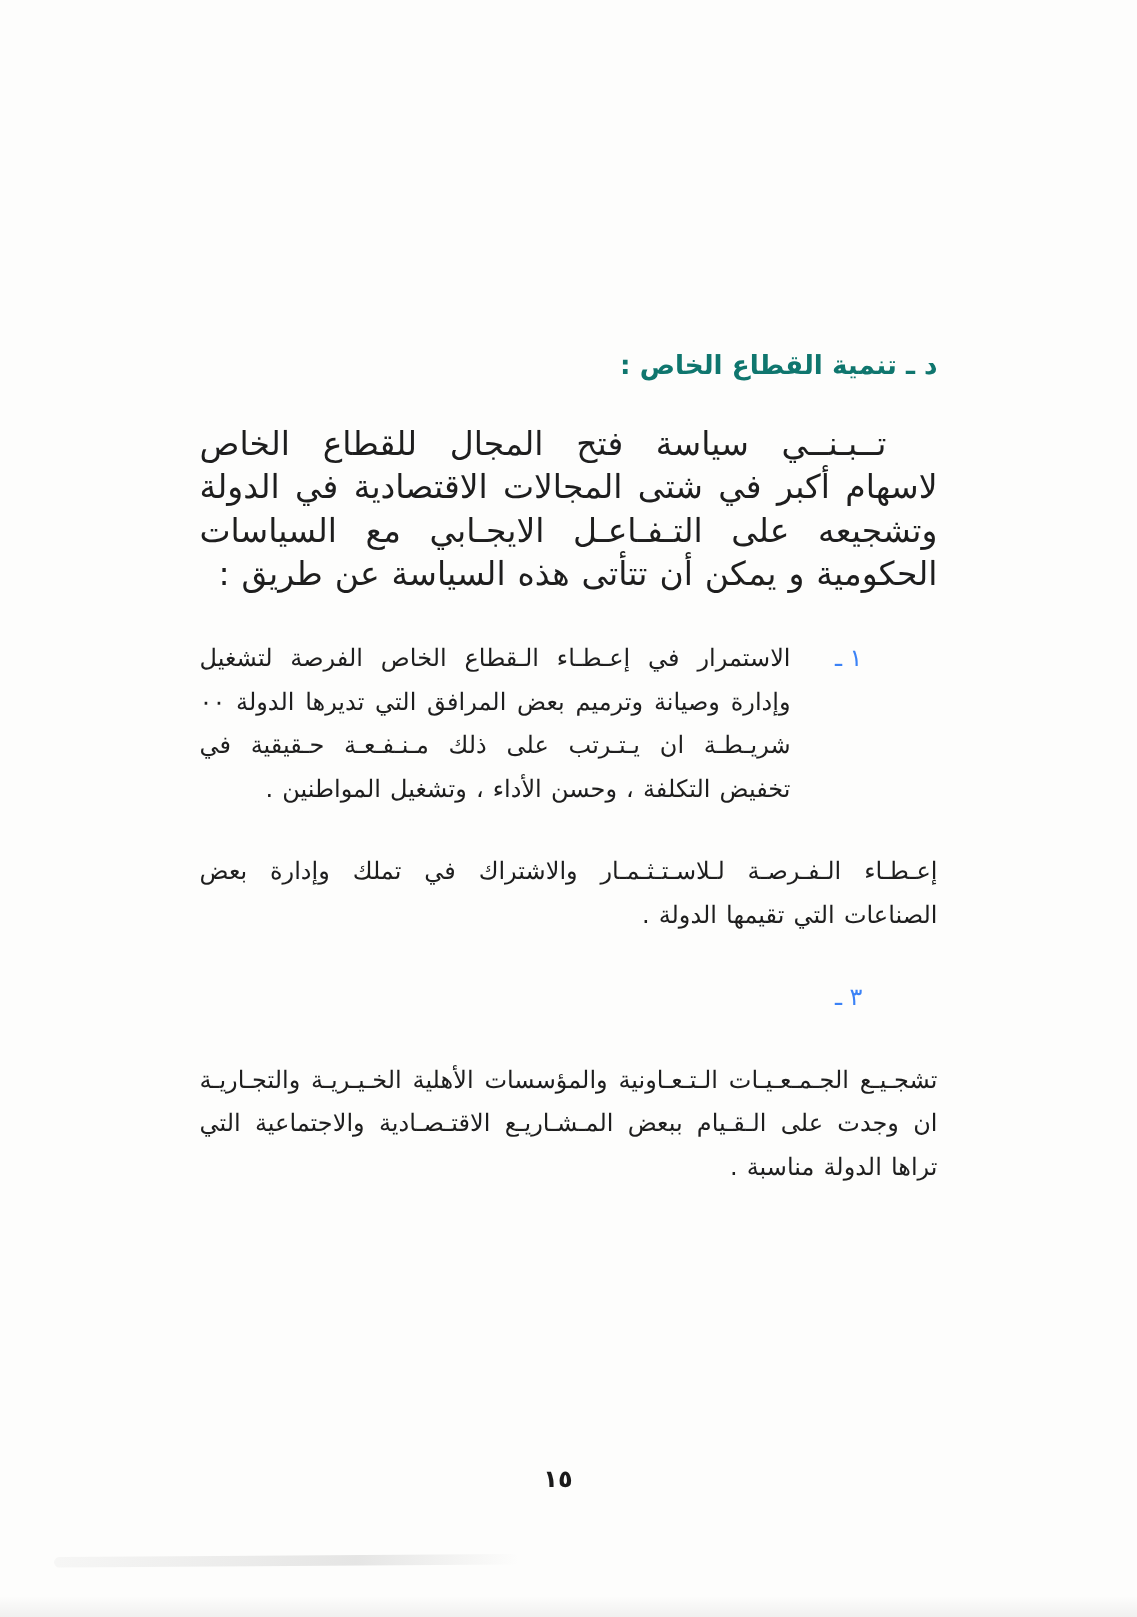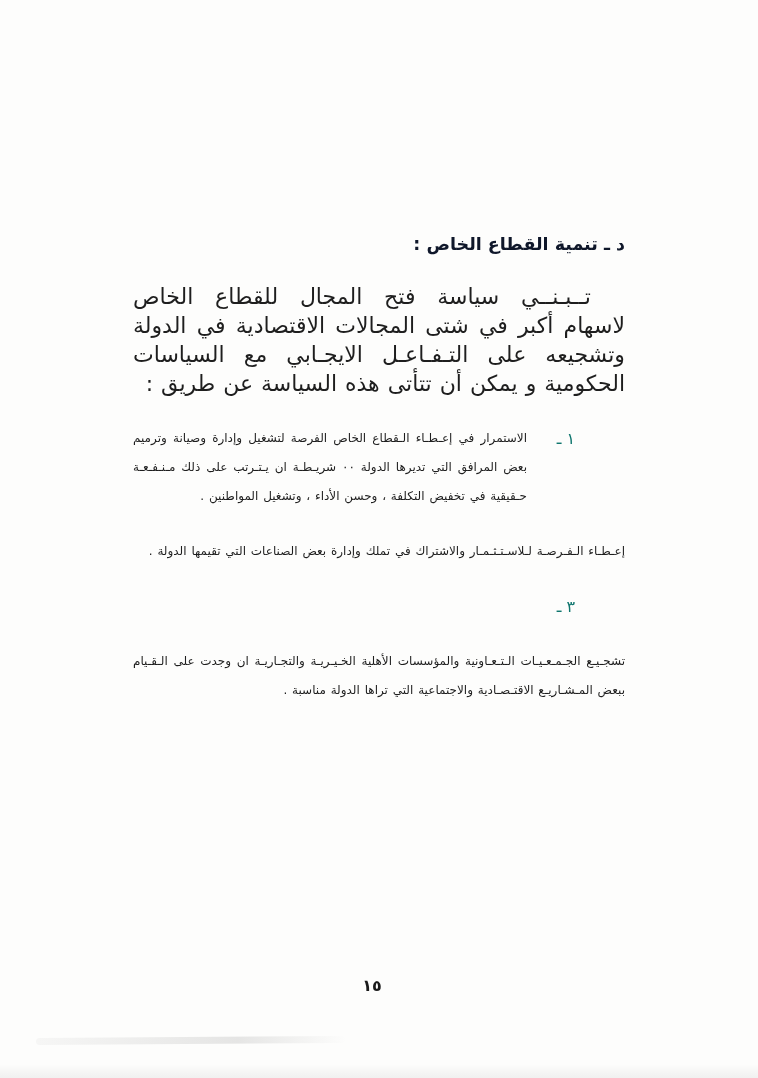--- a/index.html
+++ b/index.html
@@ -24,21 +24,21 @@
     position: absolute;
     top: 234px;
     right: 133px;
     width: 492px;
   }
   .heading {
     font-size: 17.5px;
     font-weight: bold;
     letter-spacing: 0.2px;
     margin-bottom: 28px;
-    color: #0f172a;
+    color: #0f766e;
   }
   .intro {
     font-size: 22px;
     line-height: 29px;
     text-align: justify;
     text-indent: 34px;
     margin-bottom: 26px;
     word-spacing: 1px;
   }
   .item {
@@ -47,25 +47,25 @@
   }
   .item:nth-of-type(4) { margin-bottom: 34px; }
   .item:last-of-type { margin-bottom: 0; }
   .num {
     flex: 0 0 98px;
     width: 98px;
     padding-right: 50px;
     font-size: 16px;
     line-height: 29px;
     white-space: nowrap;
-    color: #0f766e;
+    color: #3b82f6;
   }
   .itext {
     flex: 1 1 auto;
-    font-size: 12px;
+    font-size: 16px;
     line-height: 29px;
     text-align: justify;
     word-spacing: 1px;
   }
   .page-number {
     position: absolute;
     top: 976px;
     left: 0;
     right: 14px;
     text-align: center;

